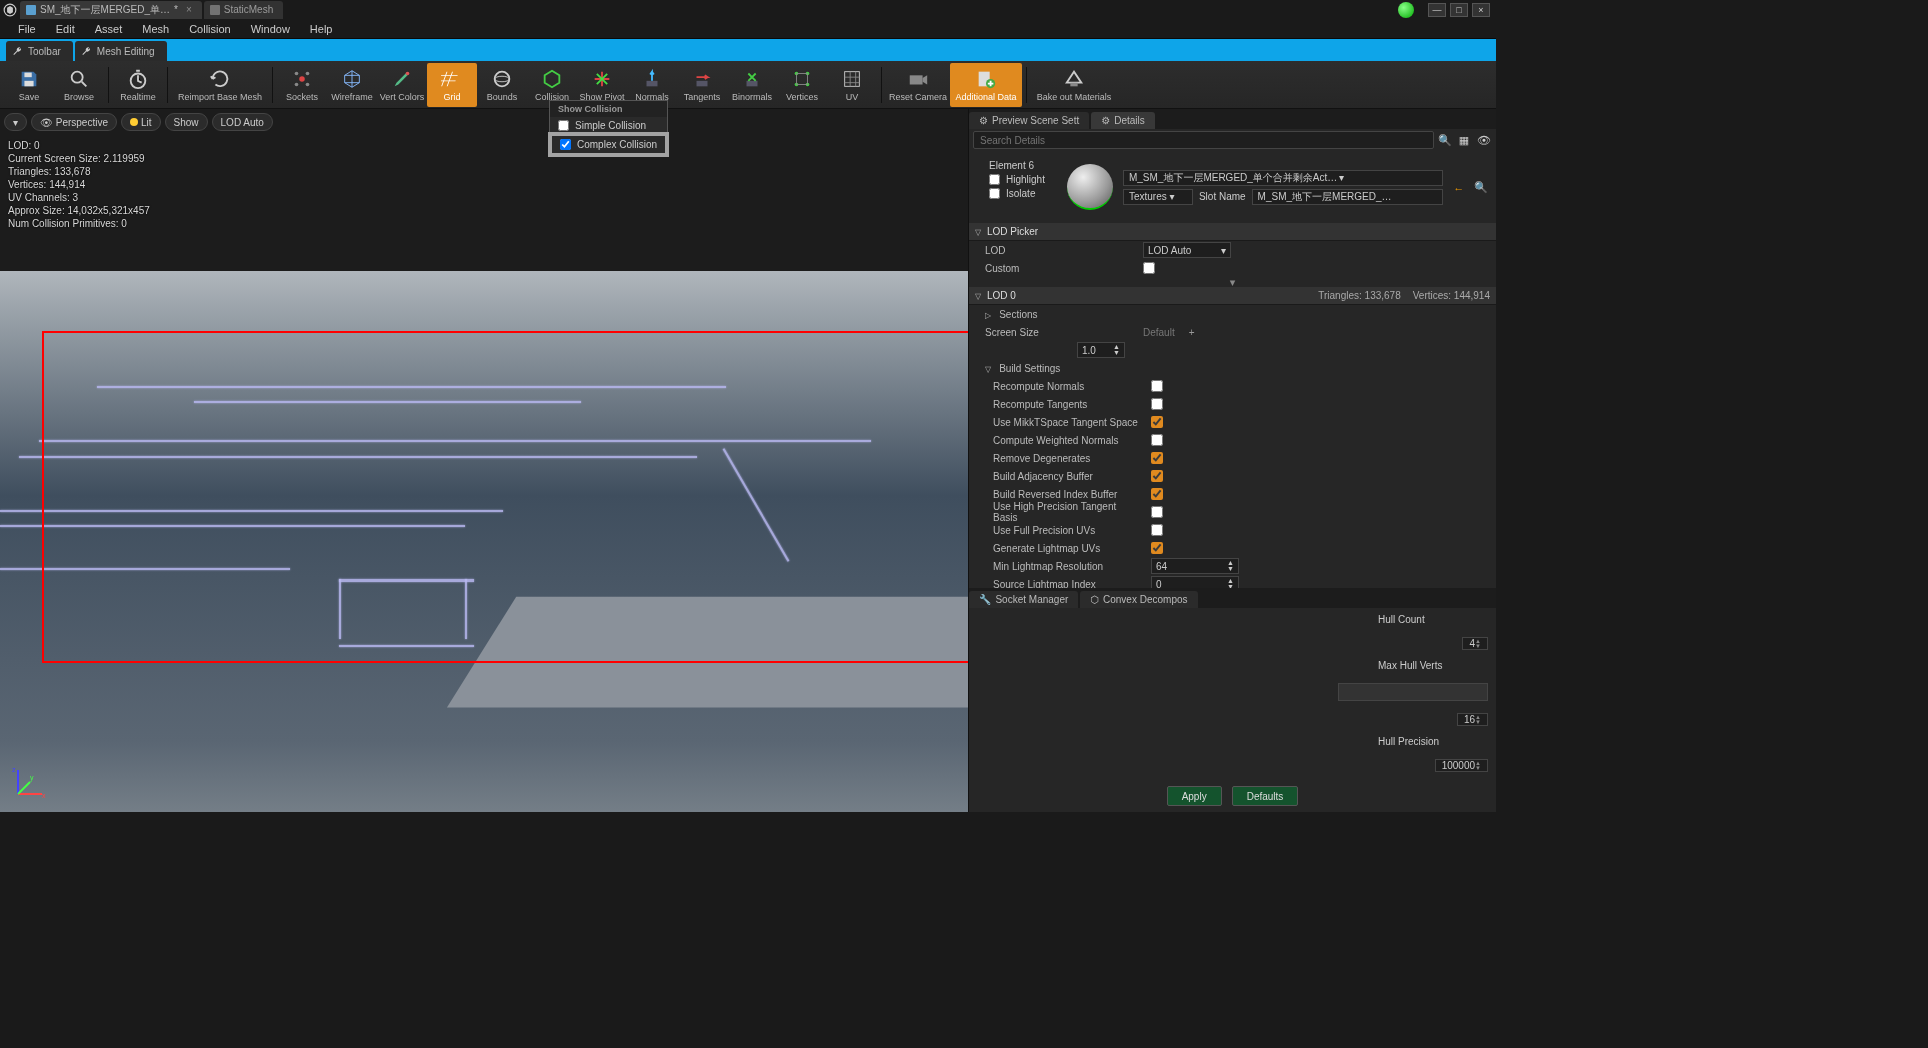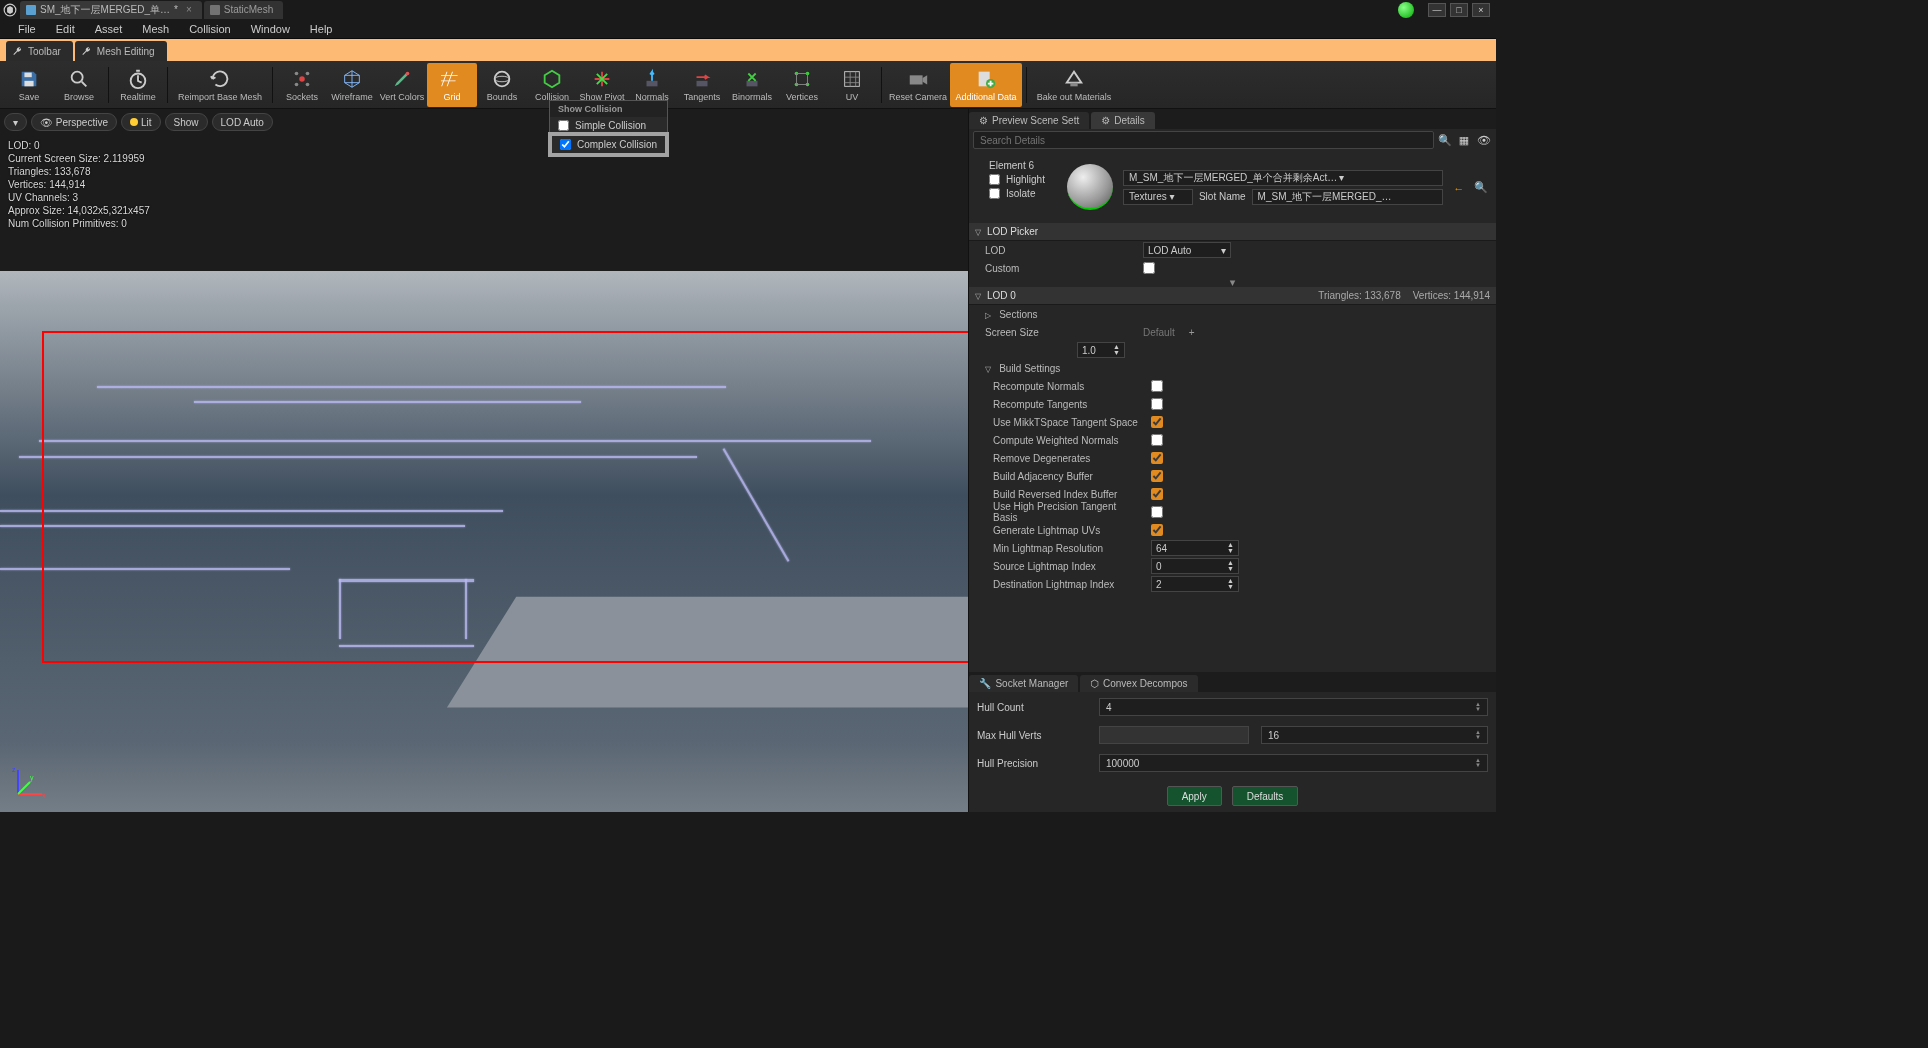--- a/index.html
+++ b/index.html
@@ -15,21 +15,21 @@
 .title-tab.dim { opacity: 0.8; }
 .win-controls { margin-left: auto; display: flex; align-items: center; gap: 4px; padding-right: 6px; }
 .win-controls .btn { width: 18px; height: 14px; background: #333; border: 1px solid #555; display: flex; align-items: center; justify-content: center; font-size: 9px; color: #ccc; cursor: pointer; }
 .win-controls .green-dot { width: 16px; height: 16px; border-radius: 50%; background: radial-gradient(circle at 35% 35%, #8f8, #0a0); margin-right: 10px; }
 
 
 .menubar { height: 20px; background: #1a1a1a; display: flex; align-items: center; padding-left: 10px; gap: 4px; border-bottom: 1px solid #0a0a0a; }
 .menubar .item { padding: 2px 8px; color: #ccc; cursor: pointer; }
 
 
-.tabrow { height: 22px; background: #fdba74; display: flex; align-items: flex-end; padding-left: 6px; gap: 2px; }
+.tabrow { height: 22px; background: #0ea5e9; display: flex; align-items: flex-end; padding-left: 6px; gap: 2px; }
 .subtab { height: 20px; padding: 0 12px 0 6px; background: #2b2b2b; display: flex; align-items: center; gap: 5px; font-size: 10px; color: #bbb; border-radius: 3px 3px 0 0; }
 .subtab .tool-icon { width: 11px; height: 11px; display: inline-block; }
 
 
 .toolbar { height: 48px; background: linear-gradient(#2d2d2d, #262626); display: flex; align-items: center; padding: 2px 4px; border-bottom: 1px solid #111; }
 .tool { width: 50px; height: 44px; display: flex; flex-direction: column; align-items: center; justify-content: center; gap: 2px; cursor: pointer; border-radius: 2px; }
 .tool.wide { width: 96px; }
 .tool.active { background: #e08a1f; }
 .tool .ico { width: 22px; height: 22px; display: flex; align-items: center; justify-content: center; }
 .tool .lbl { font-size: 9px; color: #bbb; white-space: nowrap; }
@@ -91,21 +91,21 @@
 .mat-preview .thumb { width: 46px; height: 46px; border-radius: 50%; background: radial-gradient(circle at 35% 30%, #eee, #999 60%, #555); border-bottom: 2px solid #0c0; }
 .mat-preview .info { flex: 1; display: flex; flex-direction: column; gap: 3px; font-size: 10px; }
 .mat-preview .info .mat-btn { height: 16px; background: #1e1e1e; border: 1px solid #444; padding: 0 5px; display: flex; align-items: center; color: #ccc; }
 .elem-row { padding: 3px 12px; font-size: 10px; display:flex; flex-direction:column; gap:3px; }
 .elem-row .chk { display:flex; align-items:center; gap:6px; }
 .elem-row .chk input { width:11px; height:11px; }
 
 .bottom-tabs { height: 20px; display: flex; background: #1c1c1c; align-items: flex-end; }
 .bottom-tabs .btab { padding: 3px 10px; background: #2b2b2b; font-size: 10px; color: #bbb; border-radius: 3px 3px 0 0; margin-right: 2px; display: flex; align-items: center; gap: 4px; }
 .bottom-panel { padding: 6px 8px; display: flex; flex-direction: column; gap: 10px; }
-.brow { display: flex; align-items: center; gap: 12px; }
+.brow { display: flex; align-items: flex-end; gap: 12px; flex-direction: column; }
 .brow .blabel { width: 110px; font-size: 10px; color: #ccc; }
 .brow .bspin { flex: 1; height: 18px; background: #1e1e1e; border: 1px solid #444; display: flex; align-items: center; padding: 0 6px; color: #ccc; font-size: 10px; justify-content: space-between; }
 .brow .bspin .spinners { display: flex; flex-direction: column; font-size: 6px; line-height: 5px; color: #888; }
 .brow .slider-part { width: 150px; height: 18px; background: #333; border: 1px solid #444; }
 .btns { display: flex; justify-content: center; gap: 10px; margin-top: 4px; }
 .btns button { height: 20px; padding: 0 14px; background: #14532d; border: 1px solid #555; color: #ddd; font-size: 10px; cursor: pointer; border-radius: 2px; }
 
 .caret-r::before{content:"▷";font-size:8px;color:#aaa;}
 .caret-d::before{content:"▽";font-size:8px;color:#aaa;}
 </style>
@@ -518,20 +518,24 @@
         </div>
       <div class="prop-row indent2">
           <span class="label">Build Reversed Index Buffer</span>
           <input type="checkbox" checked="" style="">
         </div>
       <div class="prop-row indent2">
           <span class="label">Use High Precision Tangent Basis</span>
           <input type="checkbox" style="">
         </div>
       <div class="prop-row indent2">
+          <span class="label">Use Full Precision UVs</span>
+          <input type="checkbox" style="">
+        </div>
+      <div class="prop-row indent2">
           <span class="label">Generate Lightmap UVs</span>
           <input type="checkbox" checked="" style="">
         </div>
       <div class="prop-row indent2">
           <span class="label">Min Lightmap Resolution</span>
           <div class="numbox">
             <span>64</span>
             <span style="font-size:7px;line-height:6px">▲<br>▼</span>
           </div>
         </div>

